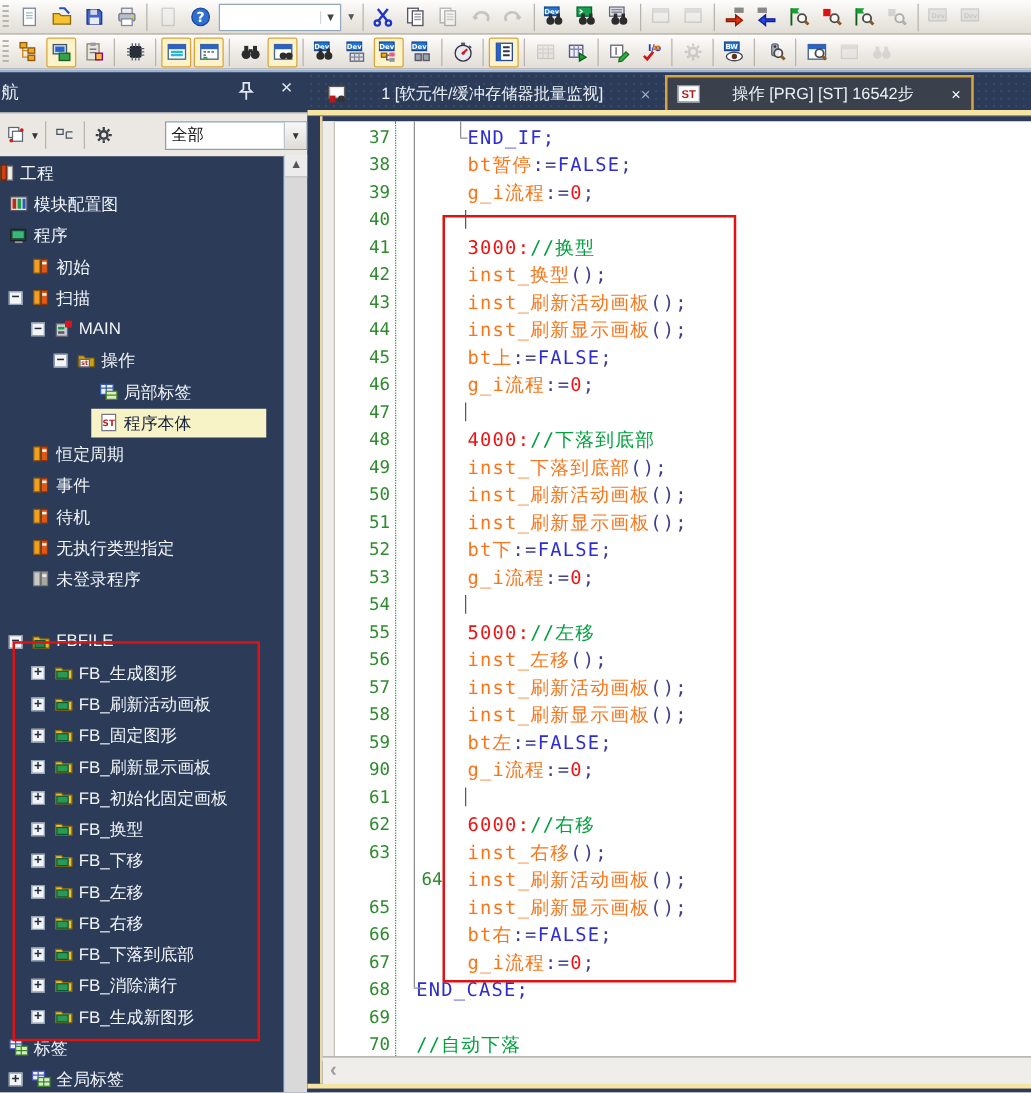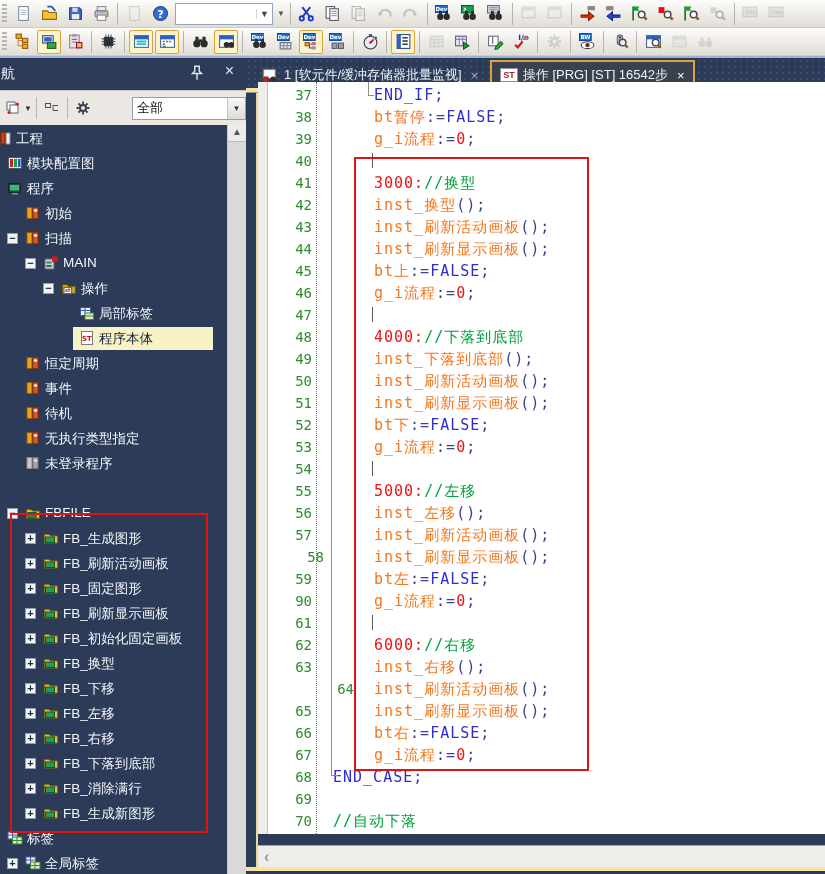--- a/index.html
+++ b/index.html
@@ -51,33 +51,33 @@
               border-left:1px solid #c2cedd;}
   #sb-vscroll .up{height:17px;background:#ececec;border-bottom:1px solid #bbb;
                   color:#555;font-size:10px;text-align:center;line-height:16px;}
   #sb-redbox{position:absolute;left:10px;top:455px;width:194px;height:316px;
              border:2px solid #e01212;z-index:5;}
   
   #tabbar{position:absolute;top:58px;left:246px;width:579px;height:30px;background:#2b3b58;
           background-image:radial-gradient(#3a4c70 1px,transparent 1px);background-size:6px 6px;
           display:flex;align-items:flex-end;}
   .tab{height:26px;display:flex;align-items:center;color:#eef2f8;font-size:13px;
-       padding:0 8px;box-sizing:border-box;white-space:nowrap;}
+       padding:0 8px;box-sizing:border-box;white-space:nowrap;gap:21px;}
   .tab .tclose{margin-left:9px;color:#9fb0c8;font-size:13px;}
   .tab.active{background:#3a414c;border:2px solid #d9a43c;border-bottom:none;height:28px;}
   .tab.active .tclose{color:#fff;}
   .tab .ticn{width:17px;height:15px;margin-right:5px;}
   .stbadge{background:#fff;border:1px solid #8a93a2;color:#b02020;font-size:9px;font-weight:bold;
            padding:0 2px;margin-right:5px;line-height:12px;}
   
   #ed-topyellow{position:absolute;top:88px;left:246px;width:579px;height:4px;background:#f6e5a2;}
   #ed-topgray{position:absolute;top:92px;left:246px;width:579px;height:1px;background:#97958f;}
   #splitter{position:absolute;top:93px;left:246px;width:10px;height:781px;background:#2b3b58;}
   #ed-lyellow{position:absolute;top:93px;left:256px;width:2px;height:774px;background:#e9d79b;}
-  #ed-body{position:absolute;top:82px;left:258px;width:567px;height:752px;background:#fff;overflow:hidden;}
+  #ed-body{position:absolute;top:97px;left:258px;width:567px;height:752px;background:#fff;overflow:hidden;}
   #gut-margin{position:absolute;top:0;left:0;width:9px;height:752px;background:#efede9;border-right:1px solid #c4c1bb;}
   #gut-dotted{position:absolute;top:0;left:58px;width:1px;height:752px;border-left:1px dotted #2f9a3f;}
   .lnum{position:absolute;left:10px;width:44px;height:22px;text-align:right;
         font-family:"DejaVu Sans Mono",monospace;font-size:14px;color:#2e8b2e;line-height:22px;}
   .cline{position:absolute;left:60px;height:22px;line-height:22px;white-space:pre;
          font-family:"DejaVu Sans Mono",monospace;font-size:15px;letter-spacing:1px;}
   .tk-kw{color:#2d2dd0;} .tk-v{color:#f7761b;} .tk-num{color:#ee1212;}
   .tk-c{color:#00a13e;} .tk-o{color:#3f3f92;}
   .scopeline{position:absolute;width:1px;background:#8f8f8f;}
   .scopefoot{position:absolute;height:1px;background:#8f8f8f;}
@@ -828,21 +828,21 @@
         <div class="cline" style="top: 354px; padding-left: 56px;"><span class="tk-v">g_i流程</span><span class="tk-o">:=</span><span class="tk-num">0</span><span class="tk-o">;</span></div>
         <div class="lnum" style="top: 376px;">54</div>
         <div class="cline" style="top: 376px; padding-left: 56px;"></div>
         <div class="etick" style="left: 114px; top: 379px;"></div>
         <div class="lnum" style="top: 398px;">55</div>
         <div class="cline" style="top: 398px; padding-left: 56px;"><span class="tk-num">5000:</span><span class="tk-c">//左移</span></div>
         <div class="lnum" style="top: 420px;">56</div>
         <div class="cline" style="top: 420px; padding-left: 56px;"><span class="tk-v">inst_左移</span><span class="tk-o">();</span></div>
         <div class="lnum" style="top: 442px;">57</div>
         <div class="cline" style="top: 442px; padding-left: 56px;"><span class="tk-v">inst_刷新活动画板</span><span class="tk-o">();</span></div>
-        <div class="lnum" style="top: 464px; margin-left: 12px;">58</div>
+        <div class="lnum" style="top: 464px;">58</div>
         <div class="cline" style="top: 464px; padding-left: 56px;"><span class="tk-v">inst_刷新显示画板</span><span class="tk-o">();</span></div>
         <div class="lnum" style="top: 486px;">59</div>
         <div class="cline" style="top: 486px; padding-left: 56px;"><span class="tk-v">bt左</span><span class="tk-o">:=</span><span class="tk-kw">FALSE</span><span class="tk-o">;</span></div>
         <div class="lnum" style="top: 508px;">90</div>
         <div class="cline" style="top: 508px; padding-left: 56px;"><span class="tk-v">g_i流程</span><span class="tk-o">:=</span><span class="tk-num">0</span><span class="tk-o">;</span></div>
         <div class="lnum" style="top: 530px;">61</div>
         <div class="cline" style="top: 530px; padding-left: 56px;"></div>
         <div class="etick" style="left: 114px; top: 533px;"></div>
         <div class="lnum" style="top: 552px;">62</div>
         <div class="cline" style="top: 552px; padding-left: 56px;"><span class="tk-num">6000:</span><span class="tk-c">//右移</span></div>

